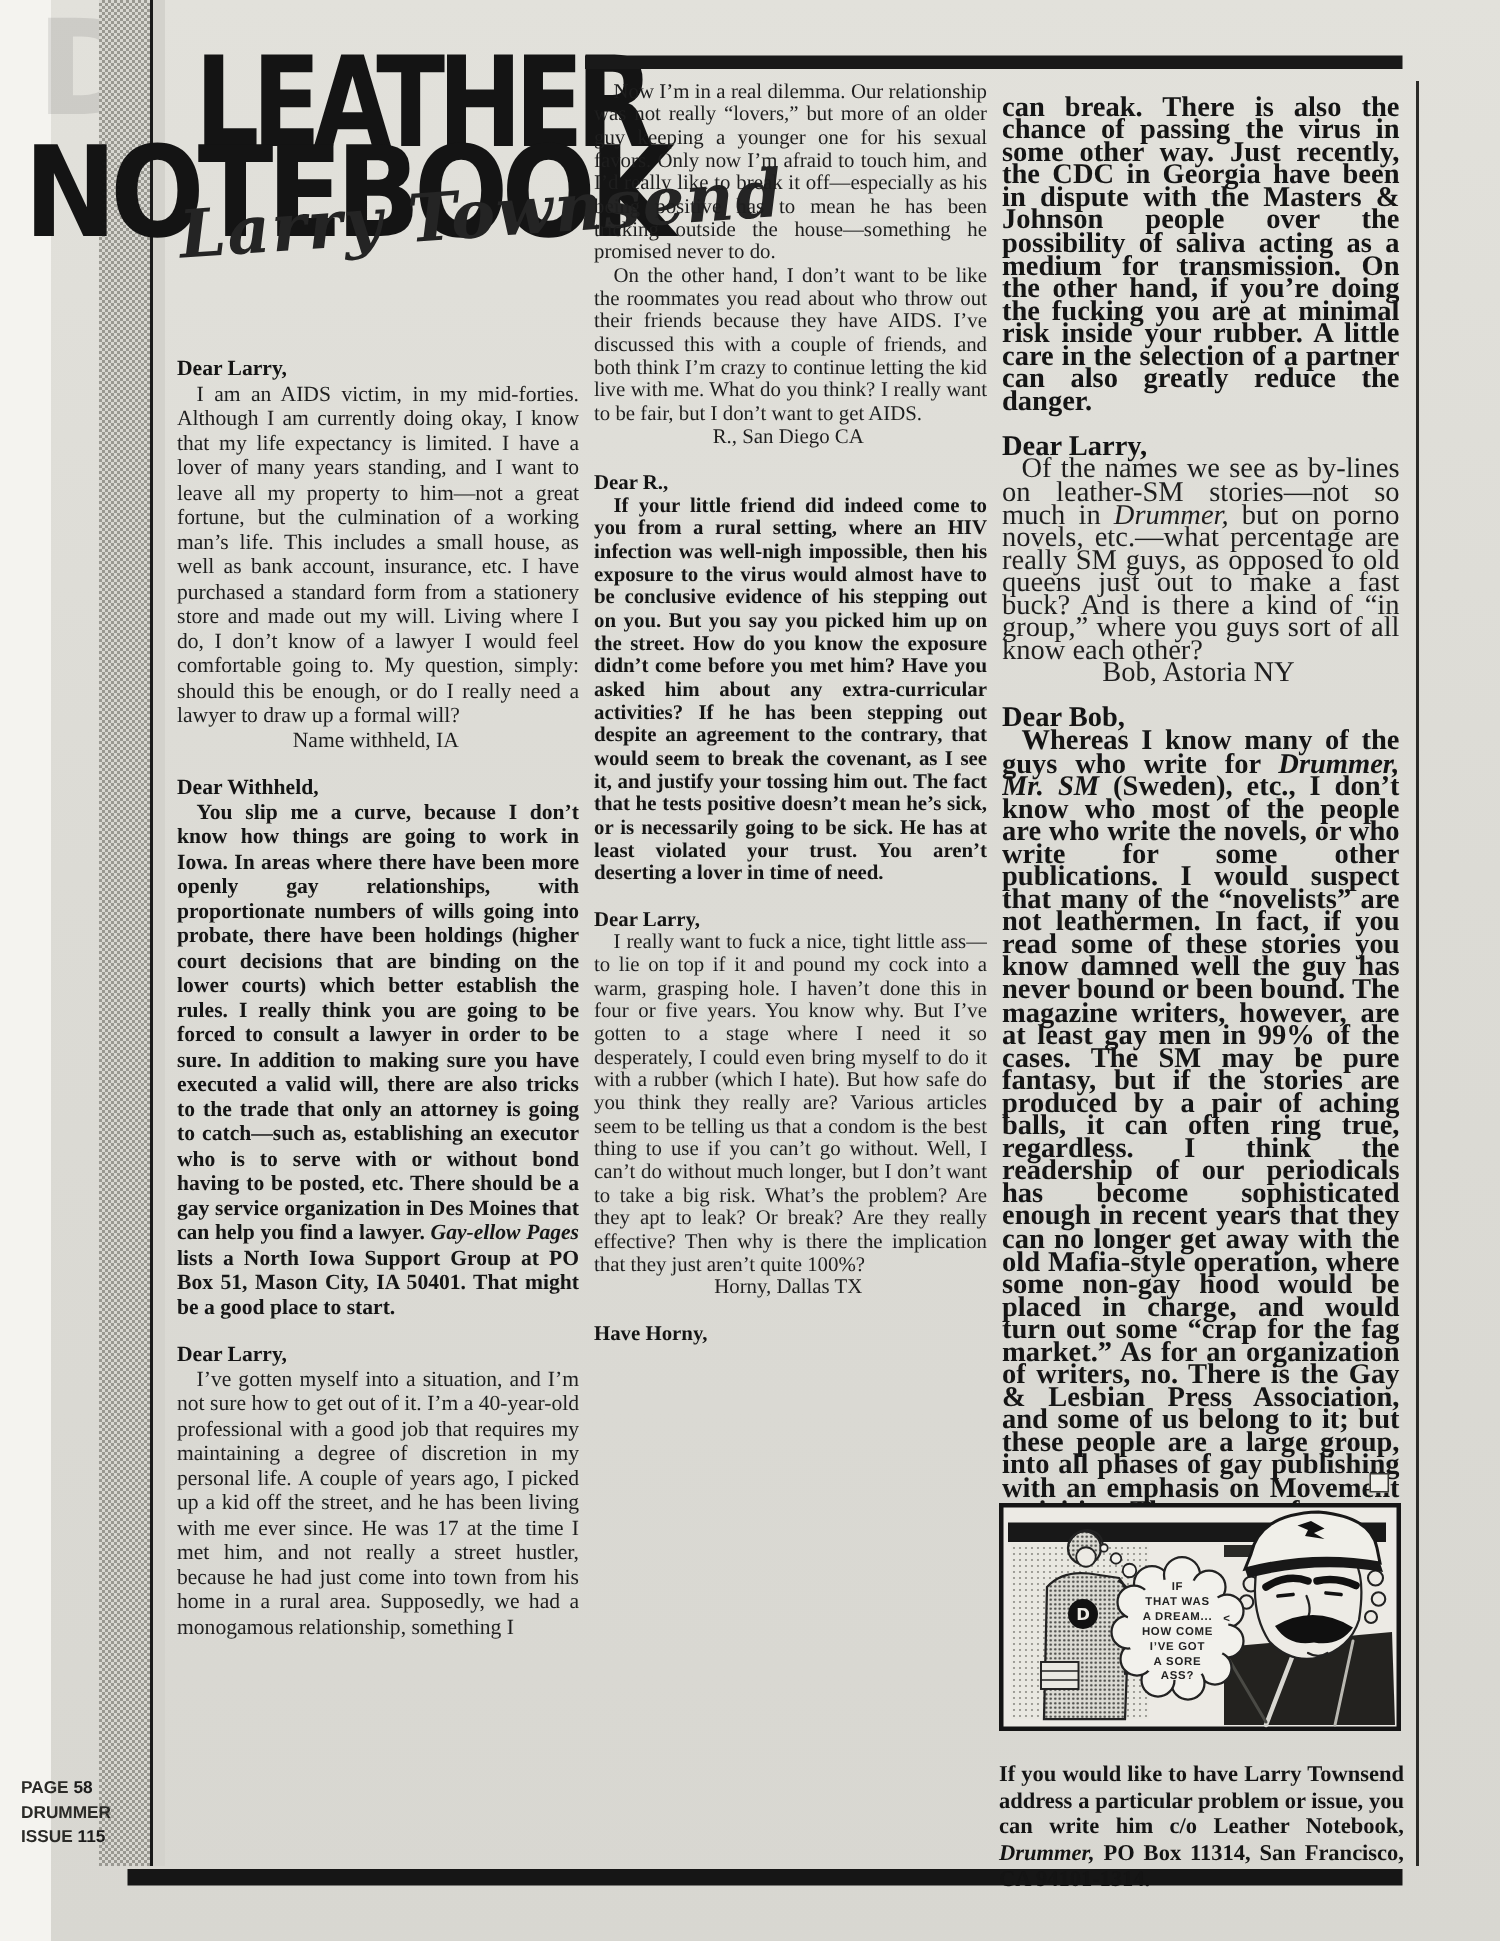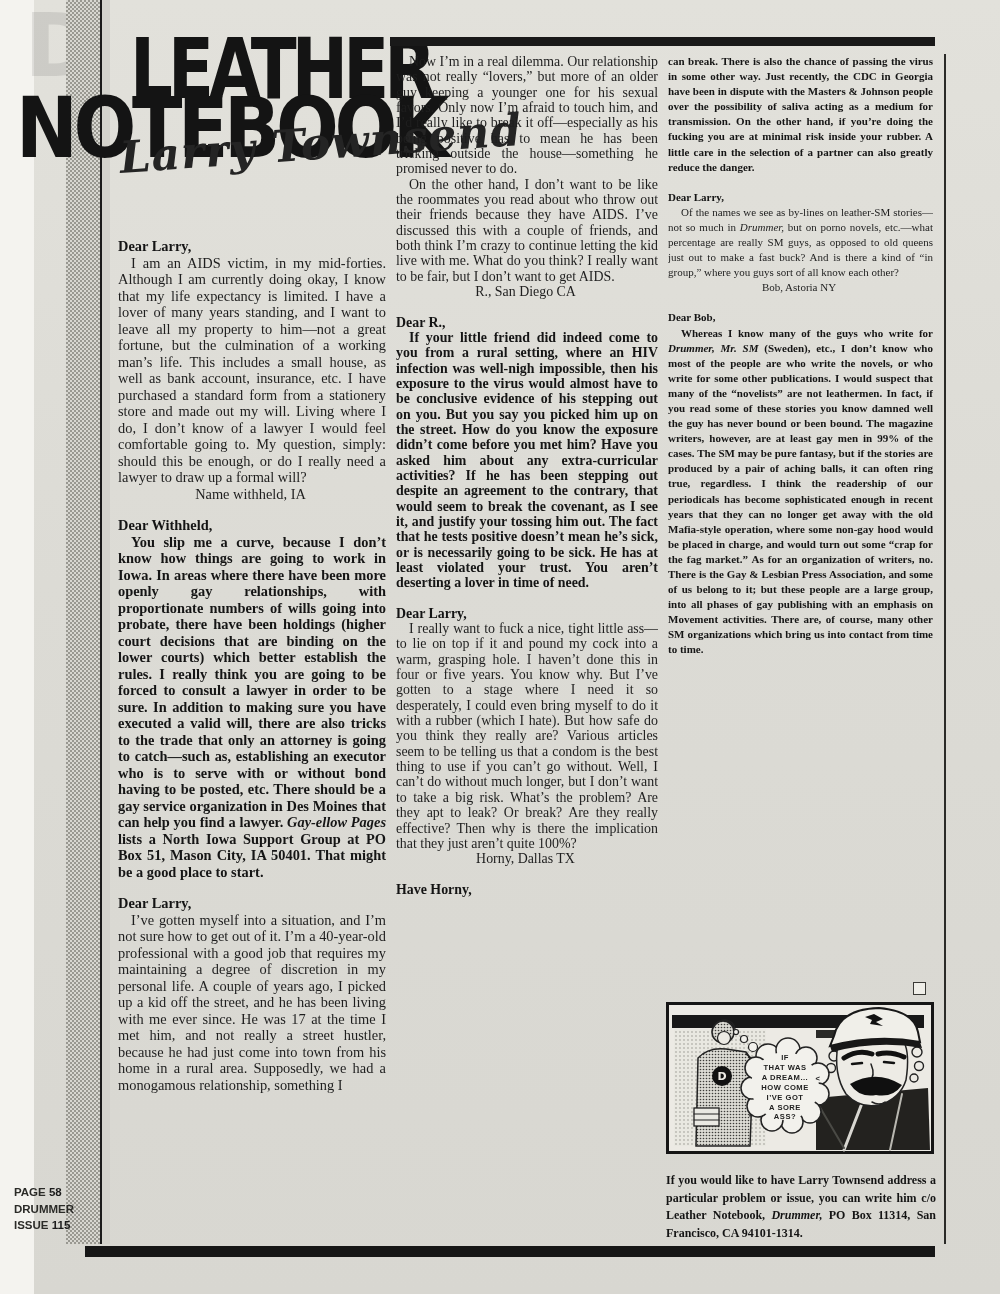--- a/index.html
+++ b/index.html
@@ -28,34 +28,34 @@
     font:italic 700 44px/1.1 "DejaVu Serif",serif;color:#242424;
     transform:rotate(-4deg);transform-origin:left top;white-space:nowrap;letter-spacing:1px;}
 
   .rule-top{position:absolute;left:390px;top:37px;width:545px;height:9px;background:#191919;}
   .rule-right{position:absolute;left:944px;top:54px;width:2px;height:1190px;background:#2b2b28;}
   .rule-bottom{position:absolute;left:85px;top:1246px;width:850px;height:11px;background:#161616;}
 
   .col{position:absolute;text-align:justify;color:#1e1e1e;overflow:hidden;hyphens:auto;}
   .col1{left:118px;top:238px;width:268px;height:1005px;font-size:14.4px;line-height:16.5px;}
   .col2{left:396px;top:54px;width:262px;height:1190px;font-size:13.9px;line-height:15.35px;}
-  .col3{left:668px;top:54px;width:265px;height:948px;font-size:11px;line-height:15.1px;}
+  .col3{left:668px;top:64px;width:265px;height:948px;font-size:19px;line-height:15.1px;}
   .col p{margin:0;}
   .col p.salutation{font-weight:700;margin-top:15px;color:#141414;}
   .col p:first-child{margin-top:0;}
   .col p.signature{text-align:center;padding-right:3px;}
   .col p.para{text-indent:13px;}
   .col p.para.noindent{text-indent:0;}
   .col p.bold{font-weight:700;color:#151515;}
 
   .end-marker{position:absolute;left:913px;top:982px;width:11px;height:11px;border:1.5px solid #3a3a36;background:#efeee8;}
 
   .cartoon{position:absolute;left:666px;top:1002px;width:268px;height:152px;}
   .contact-note{position:absolute;left:666px;top:1160px;width:270px;
-    font-weight:700;font-size:12px;line-height:17.6px;color:#141414;text-align:justify;}
+    font-weight:700;font-size:15px;line-height:17.6px;color:#141414;text-align:justify;}
 
   .page-footer{position:absolute;left:14px;top:1184px;width:74px;text-align:left;
     font-family:"Liberation Sans",sans-serif;font-size:11.5px;line-height:16.5px;color:#2b2b28;font-weight:600;}
   .page-footer b{font-weight:800;color:#1b1b1b;}
 </style>
 </head>
 <body>
 
 <div class="left-strip"></div>
 <div class="ghost-letter">D</div>

